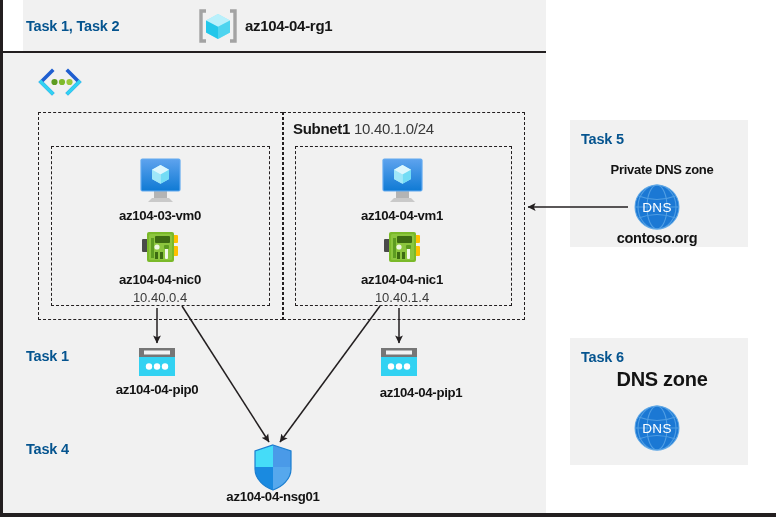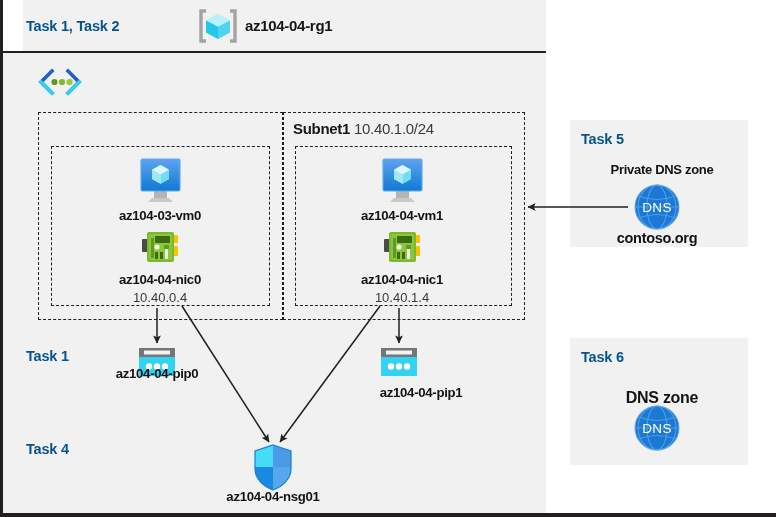--- a/index.html
+++ b/index.html
@@ -278,21 +278,21 @@
   <div class="icon-abs" style="left:136px; top:345px;">
     <svg width="42" height="36" viewBox="0 0 42 36">
       <rect x="3" y="3" width="36" height="9" fill="#767676"></rect>
       <rect x="8" y="5.5" width="26" height="4" fill="#f2f2f2"></rect>
       <rect x="3" y="12" width="36" height="19" fill="#32d2f2"></rect>
       <circle cx="13" cy="21.5" r="3.2" fill="#ffffff"></circle>
       <circle cx="21" cy="21.5" r="3.2" fill="#ffffff"></circle>
       <circle cx="29" cy="21.5" r="3.2" fill="#ffffff"></circle>
     </svg>
   </div>
-  <div class="node-label center-text" style="left:157px; top:366px;text-align:right;">az104-04-pip0</div>
+  <div class="node-label center-text" style="left:157px; top:382px;text-align:right;">az104-04-pip0</div>
 
   <div class="icon-abs" style="left:378px; top:345px;">
     <svg width="42" height="36" viewBox="0 0 42 36">
       <rect x="3" y="3" width="36" height="9" fill="#767676"></rect>
       <rect x="8" y="5.5" width="26" height="4" fill="#f2f2f2"></rect>
       <rect x="3" y="12" width="36" height="19" fill="#32d2f2"></rect>
       <circle cx="13" cy="21.5" r="3.2" fill="#ffffff"></circle>
       <circle cx="21" cy="21.5" r="3.2" fill="#ffffff"></circle>
       <circle cx="29" cy="21.5" r="3.2" fill="#ffffff"></circle>
     </svg>
@@ -332,21 +332,21 @@
         <line x1="2" y1="24" x2="46" y2="24"></line>
         <path d="M5.5 13 Q24 20 42.5 13"></path>
         <path d="M5.5 35 Q24 28 42.5 35"></path>
       </g>
       <text x="24" y="29" text-anchor="middle" font-family="Liberation Sans, sans-serif" font-size="13.5" fill="#ffffff" letter-spacing="0.3">DNS</text>
     </svg>
   </div>
   <div class="node-label center-text" style="left:657px; top:230px; font-size:14.5px;">contoso.org</div>
 
   <div class="task-label" style="left:581px; top:349px;text-align:center;">Task 6</div>
-  <div class="node-label center-text" style="left:662px; top:389px; font-size:16px;">DNS zone</div>
+  <div class="node-label center-text" style="left:662px; top:368px; font-size:20px;">DNS zone</div>
 
   <div class="icon-abs" style="left:633px; top:404px;">
     <svg width="48" height="48" viewBox="0 0 48 48">
       <circle cx="24" cy="24" r="22" fill="#1b78d4"></circle>
       <g fill="none" stroke="#5aa5e6" stroke-width="1.1" opacity="0.85">
         <circle cx="24" cy="24" r="22"></circle>
         <ellipse cx="24" cy="24" rx="10" ry="22"></ellipse>
         <ellipse cx="24" cy="24" rx="19" ry="22"></ellipse>
         <line x1="2" y1="24" x2="46" y2="24"></line>
         <path d="M5.5 13 Q24 20 42.5 13"></path>

